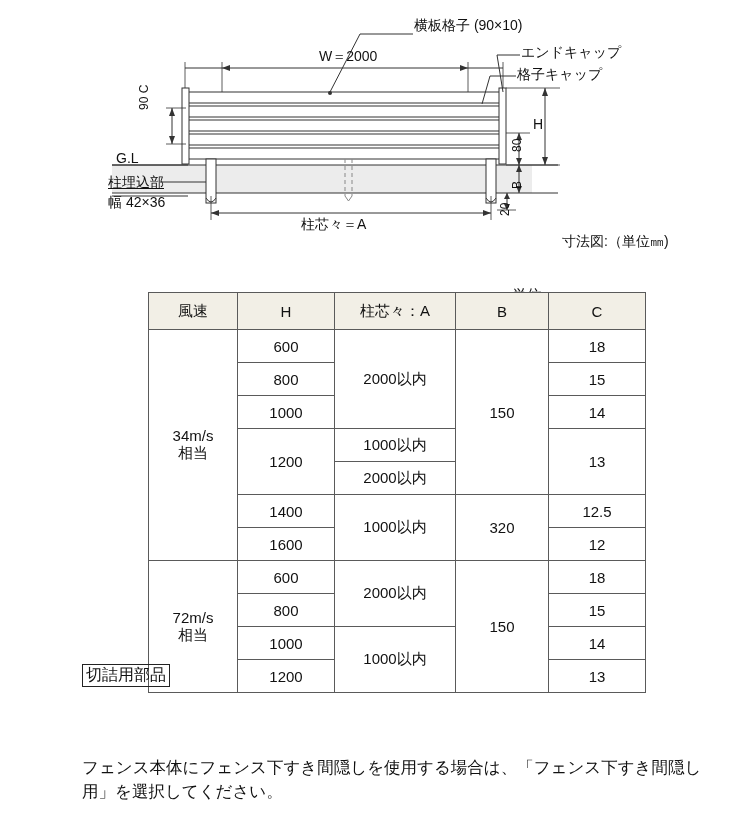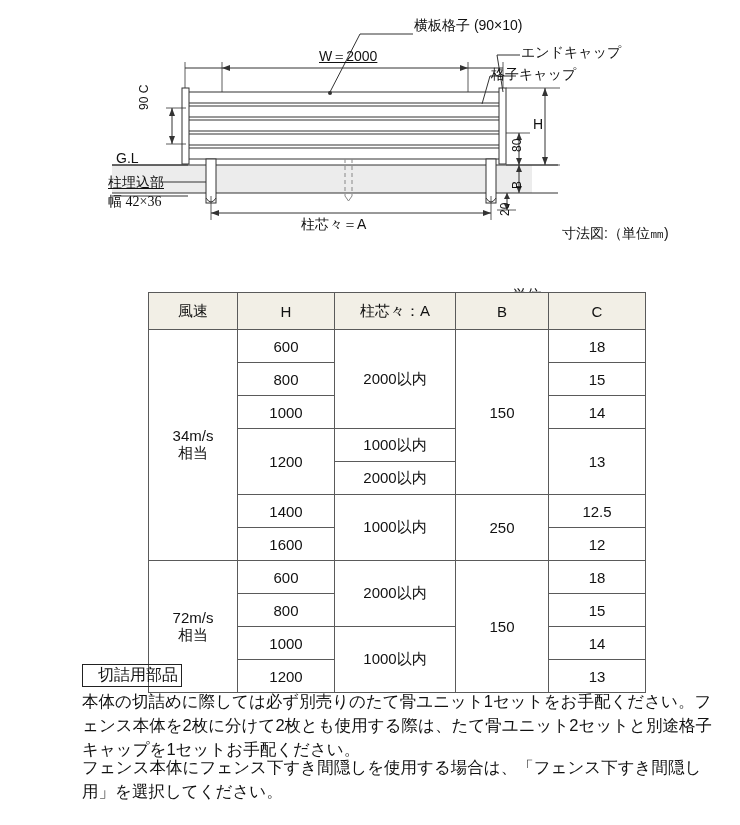--- a/index.html
+++ b/index.html
@@ -96,21 +96,21 @@
   .section {
     position: absolute;
     left: 82px;
     width: 640px;
     font-size: 16.5px;
     line-height: 1.46;
   }
   .sec-title {
     display: inline-block;
     border: 1px solid #222;
-    padding: 0px 3px 1px 15px;
+    padding: 0px 3px 1px 3px;
     font-size: 16px;
     line-height: 1.25;
     margin-bottom: 2px;
   }
   .sec-body { }
 </style>
 </head>
 <body>
 
 <div class="diagram">
@@ -195,36 +195,36 @@
     <line x1="491" y1="196" x2="491" y2="220" stroke="#333" stroke-width="0.8"></line>
 
     <line x1="112" y1="165" x2="188" y2="165" stroke="#333" stroke-width="1"></line>
 
     <line x1="160" y1="182" x2="206" y2="182" stroke="#333" stroke-width="1"></line>
     <line x1="112" y1="196" x2="188" y2="196" stroke="#333" stroke-width="1"></line>
   </svg>
 
   <div class="dlabel" style="left:414px; top:17px;">横板格子 (90×10)</div>
   <div class="dlabel" style="left:521px; top:44px;">エンドキャップ</div>
-  <div class="dlabel" style="left:491px; top:66px;">格子キャップ</div>
-  <div class="dlabel" style="left:319px; top:48px;text-decoration:underline;">W＝2000</div>
+  <div class="dlabel" style="left:517px; top:66px;">格子キャップ</div>
+  <div class="dlabel" style="left:319px; top:48px;">W＝2000</div>
 
   <div class="dlabel tiny" style="left:138px; top:110px; transform:rotate(-90deg); transform-origin:left top;">90 C</div>
 
   <div class="dlabel" style="left:533px; top:116px;">H</div>
   <div class="dlabel tiny" style="left:511px; top:152px; transform:rotate(-90deg); transform-origin:left top;">80</div>
   <div class="dlabel tiny" style="left:511px; top:189px; transform:rotate(-90deg); transform-origin:left top;">B</div>
   <div class="dlabel tiny" style="left:499px; top:216px; transform:rotate(-90deg); transform-origin:left top;">20</div>
 
   <div class="dlabel" style="left:116px; top:150px;">G.L</div>
   <div class="dlabel" style="left:108px; top:174px;text-decoration:underline;">柱埋込部</div>
-  <div class="dlabel" style="left:108px; top:194px;font-family:Liberation Serif, serif;">幅 42×36</div>
+  <div class="dlabel" style="left:108px; top:194px;">幅 42×36</div>
   <div class="dlabel" style="left:301px; top:216px;">柱芯々＝A</div>
 
-  <div class="dlabel" style="left:562px; top:225px;">寸法図:（単位㎜)</div>
+  <div class="dlabel" style="left:562px; top:233px;">寸法図:（単位㎜)</div>
 </div>
 
 <div class="units-line">単位：mm</div>
 
 <div class="tbl-wrap">
   <table class="spec">
     <thead>
       <tr>
         <td class="c-wind">風速</td>
         <td class="c-h">H</td>
@@ -257,21 +257,21 @@
         <td rowspan="2">1200</td>
         <td>1000以内</td>
         <td rowspan="2">13</td>
       </tr>
       <tr>
         <td>2000以内</td>
       </tr>
       <tr>
         <td>1400</td>
         <td rowspan="2">1000以内</td>
-        <td rowspan="2">250</td>
+        <td rowspan="2">320</td>
         <td>12.5</td>
       </tr>
       <tr>
         <td>1600</td>
         <td>12</td>
       </tr>
 
       <tr>
         <td rowspan="4">
           <div>72m/s</div>
@@ -297,18 +297,17 @@
       </tr>
     </tbody>
   </table>
 </div>
 
 <div class="notes">
 </div>
 
 <div class="section" style="top:662px;">
   <div class="sec-title">切詰用部品</div>
-  <div class="sec-body">本体の切詰めに際しては必ず別売りのたて骨ユニット1セットをお手配ください。フェンス本体を2枚に分けて2枚とも使用する際は、たて骨ユニット2セットと別途格子キャップを1セットお手配ください。</div>
 </div>
 
 <div class="section" style="top:755px;">
   <div class="sec-body">フェンス本体にフェンス下すき間隠しを使用する場合は、「フェンス下すき間隠し用」を選択してください。</div>
 </div>
 
 </body></html>

